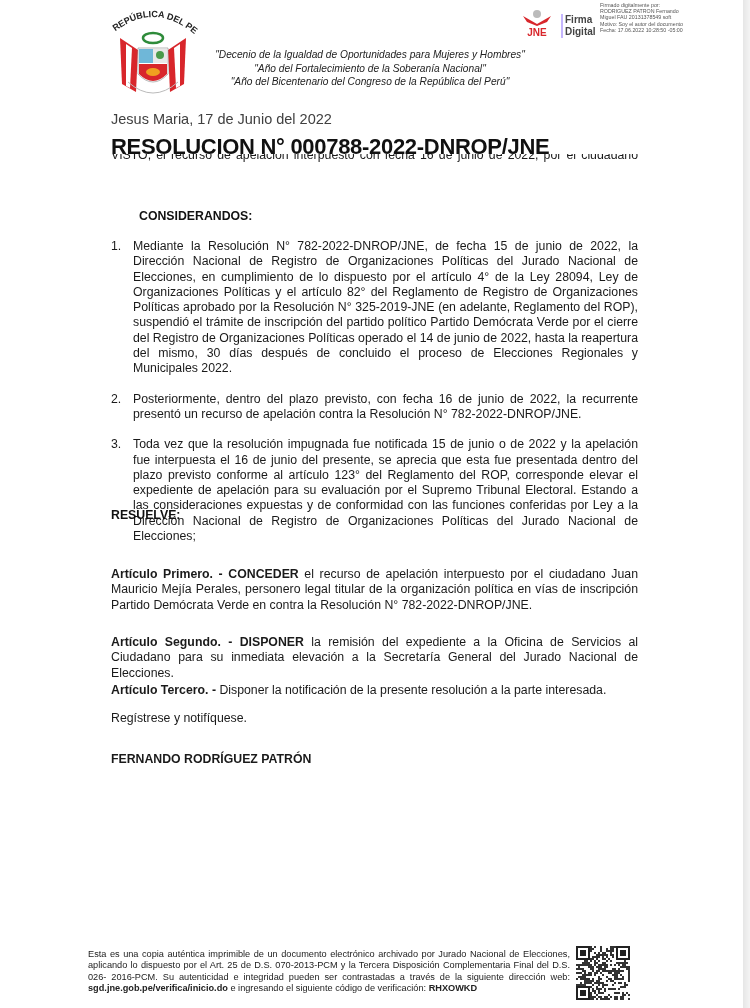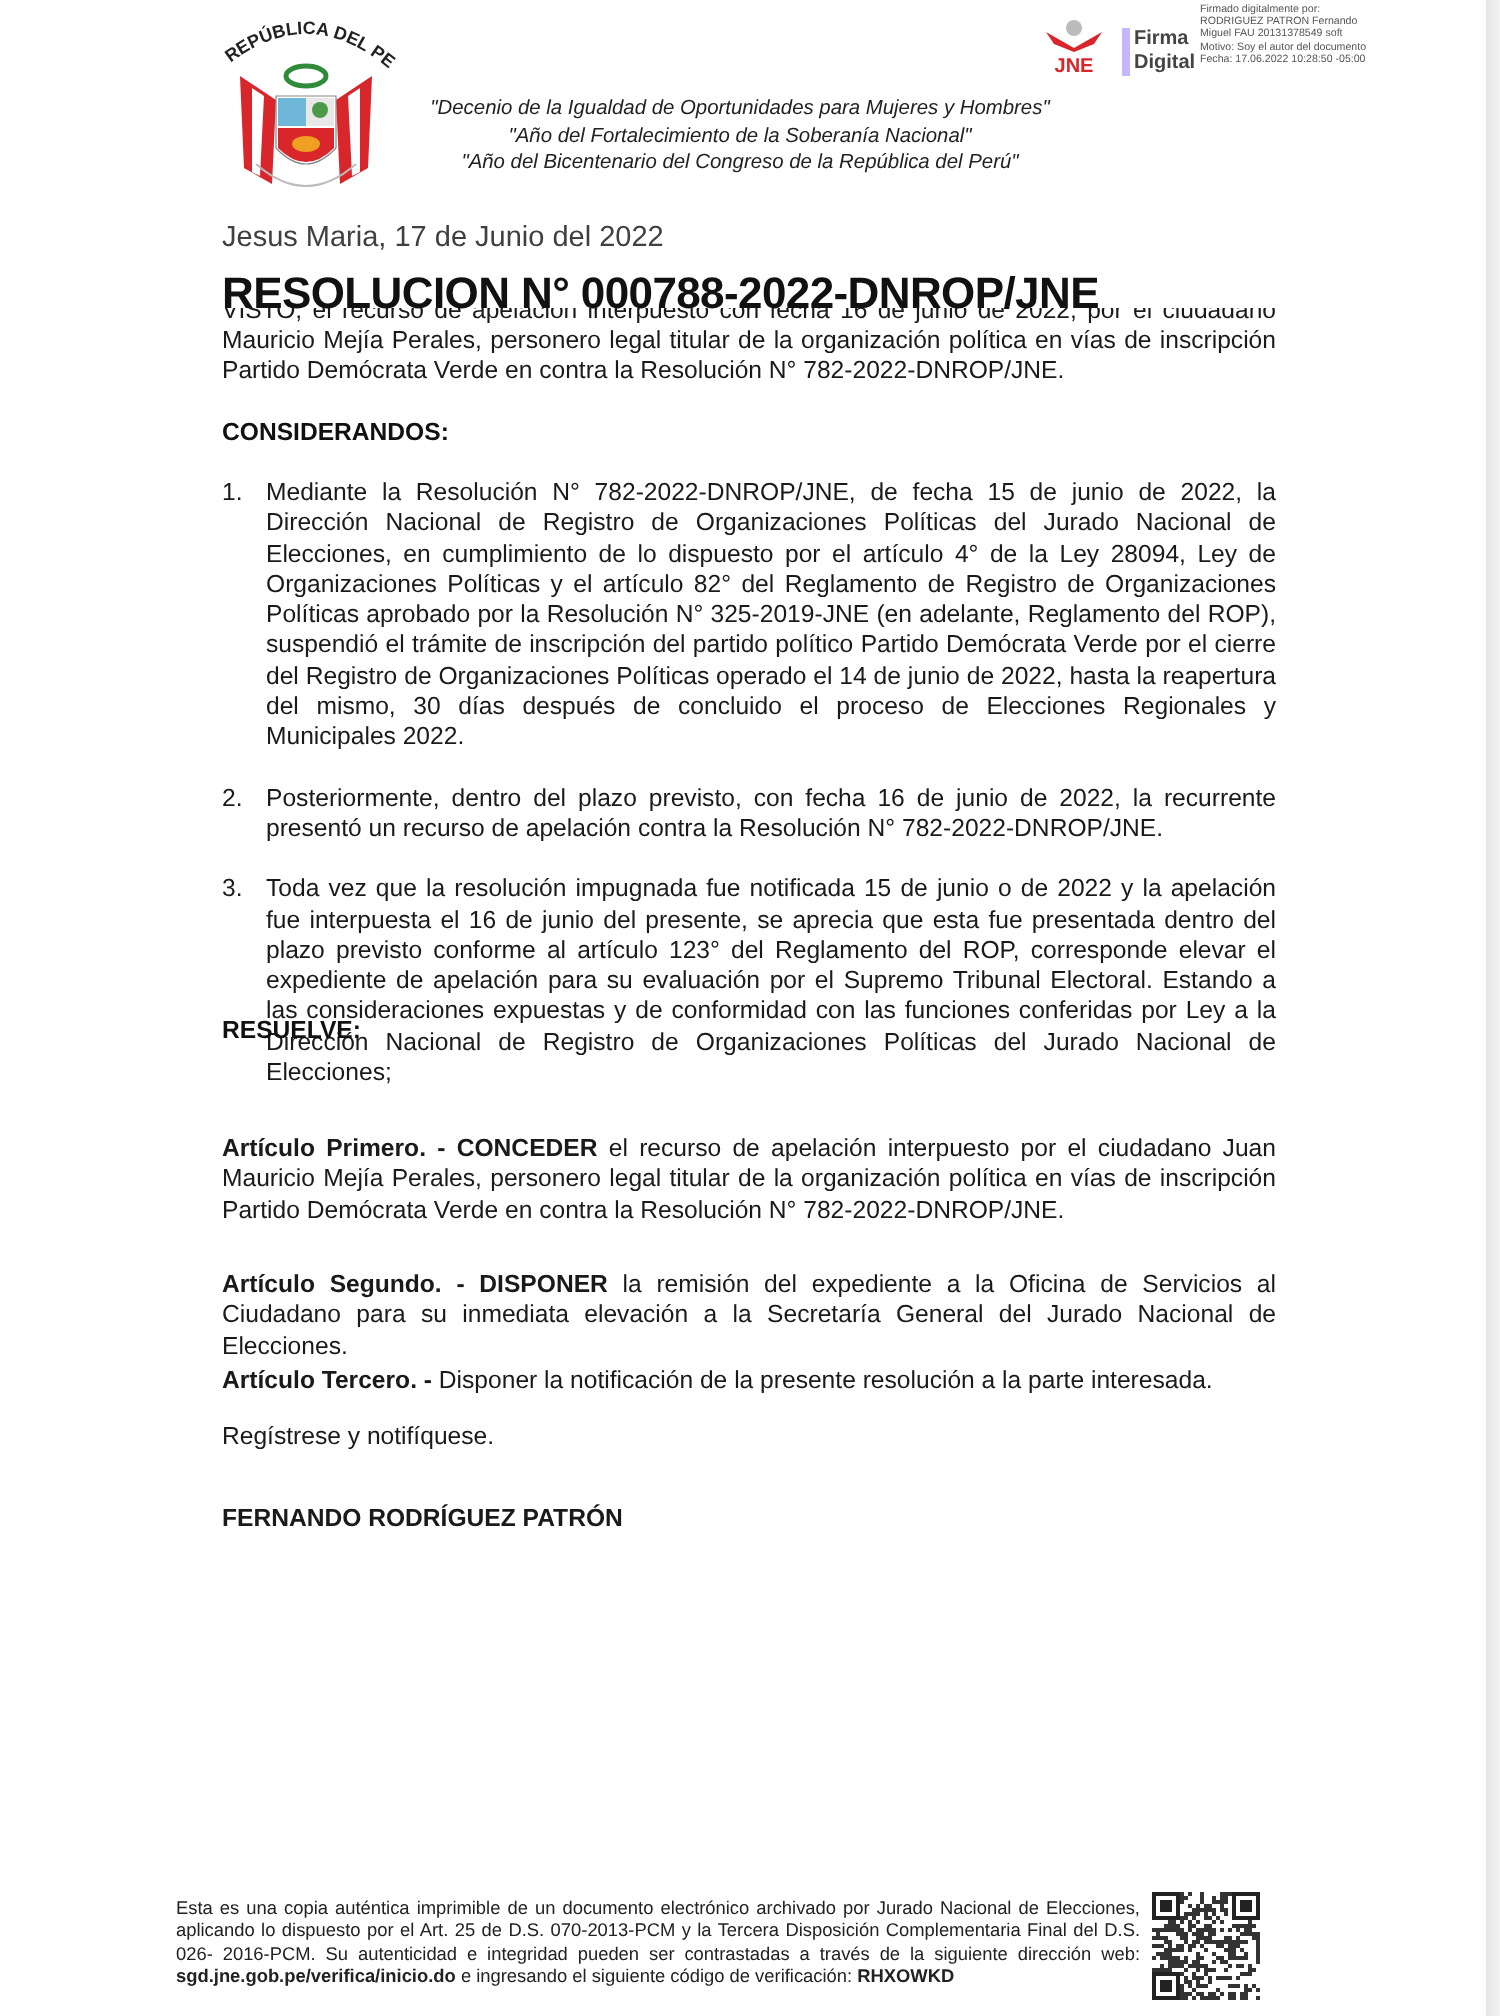--- a/index.html
+++ b/index.html
@@ -1,21 +1,21 @@
 <!DOCTYPE html>
 <html><head>
 <meta charset="utf-8">
 <style>
   html, body { margin:0; padding:0; }
   body { width:750px; height:1008px; background:#ffffff; position:relative; overflow:hidden; font-family:"Liberation Sans", sans-serif; color:#1a1a1a; }
   .edge { position:absolute; top:0; right:0; width:7px; height:1008px; background:linear-gradient(to right,#e6e6e6,#f4f4f4); }
   .crest { position:absolute; left:98px; top:4px; width:110px; height:98px; }
   .slogans { position:absolute; left:215px; top:48px; width:310px; text-align:center; font-style:italic; font-size:10.2px; line-height:13.6px; color:#222; }
   .jne-logo { position:absolute; left:517px; top:8px; width:40px; height:30px; }
-  .firma { position:absolute; left:561px; top:14px; font-weight:bold; font-size:10px; line-height:12px; color:#444; border-left:4px solid #c4b5fd; padding-left:2px; }
+  .firma { position:absolute; left:561px; top:14px; font-weight:bold; font-size:10px; line-height:12px; color:#444; border-left:2px solid #c4b5fd; padding-left:2px; }
   .sig { position:absolute; left:600px; top:2px; font-size:5.3px; line-height:6.2px; color:#555; width:110px; }
   .place-date { position:absolute; left:111px; top:111px; font-size:14.5px; color:#404040; }
   .res-title { position:absolute; left:111px; top:134px; font-size:22px; font-weight:bold; letter-spacing:-0.3px; color:#111; }
   .body-text { position:absolute; left:111px; width:527px; font-size:12.3px; line-height:15.3px; text-align:justify; color:#1a1a1a; }
   .visto { top:155px; }
   .visto .cut { display:block; height:9px; overflow:hidden; line-height:4px; margin-top:-1px; }
   .heading { position:absolute; left:111px; font-size:12.3px; font-weight:bold; color:#111; }
   ol.cons { position:absolute; left:111px; top:239px; width:527px; margin:0; padding:0; list-style:none; font-size:12.3px; line-height:15.3px; }
   ol.cons li { position:relative; padding-left:22px; text-align:justify; margin-bottom:15px; }
   ol.cons li .num { position:absolute; left:0; top:0; }
@@ -75,24 +75,23 @@
   <div>Miguel FAU 20131378549 soft</div>
   <div>Motivo: Soy el autor del documento</div>
   <div>Fecha: 17.06.2022 10:28:50 -05:00</div>
 </div>
 
 <div class="place-date">Jesus Maria, 17 de Junio del 2022</div>
 <div class="res-title">RESOLUCION N° 000788-2022-DNROP/JNE</div>
 
 <div class="body-text visto">
   <span class="cut"><span style="display:inline-block;transform:translateY(-6px);font-size:12.3px;line-height:15px;">VISTO, el recurso de apelación interpuesto con fecha 16 de junio de 2022, por el ciudadano Juan</span></span>
-  <span>Mauricio Mejía Perales, personero legal titular de la organización política en vías de inscripción Partido Demócrata Verde en contra la Resolución N° 782-2022-DNROP/JNE.</span>
-</div>
-
-<div class="heading" style="top:209px;">CONSIDERANDOS:</div>
+</div>
+
+<div class="heading" style="top:209px;margin-left:28px;">CONSIDERANDOS:</div>
 
 <ol class="cons">
   <li><span class="num">1.</span><span>Mediante la Resolución N° 782-2022-DNROP/JNE, de fecha 15 de junio de 2022, la Dirección Nacional de Registro de Organizaciones Políticas del Jurado Nacional de Elecciones, en cumplimiento de lo dispuesto por el artículo 4° de la Ley 28094, Ley de Organizaciones Políticas y el artículo 82° del Reglamento de Registro de Organizaciones Políticas aprobado por la Resolución N° 325-2019-JNE (en adelante, Reglamento del ROP), suspendió el trámite de inscripción del partido político Partido Demócrata Verde por el cierre del Registro de Organizaciones Políticas operado el 14 de junio de 2022, hasta la reapertura del mismo, 30 días después de concluido el proceso de Elecciones Regionales y Municipales 2022.</span></li>
   <li><span class="num">2.</span><span>Posteriormente, dentro del plazo previsto, con fecha 16 de junio de 2022, la recurrente presentó un recurso de apelación contra la Resolución N° 782-2022-DNROP/JNE.</span></li>
   <li><span class="num">3.</span><span>Toda vez que la resolución impugnada fue notificada 15 de junio o de 2022 y la apelación fue interpuesta el 16 de junio del presente, se aprecia que esta fue presentada dentro del plazo previsto conforme al artículo 123° del Reglamento del ROP, corresponde elevar el expediente de apelación para su evaluación por el Supremo Tribunal Electoral. Estando a las consideraciones expuestas y de conformidad con las funciones conferidas por Ley a la Dirección Nacional de Registro de Organizaciones Políticas del Jurado Nacional de Elecciones;</span></li>
 </ol>
 
 <div class="heading" style="top:508px;">RESUELVE:</div>
 
 <div class="body-text art" style="top:567px;">

